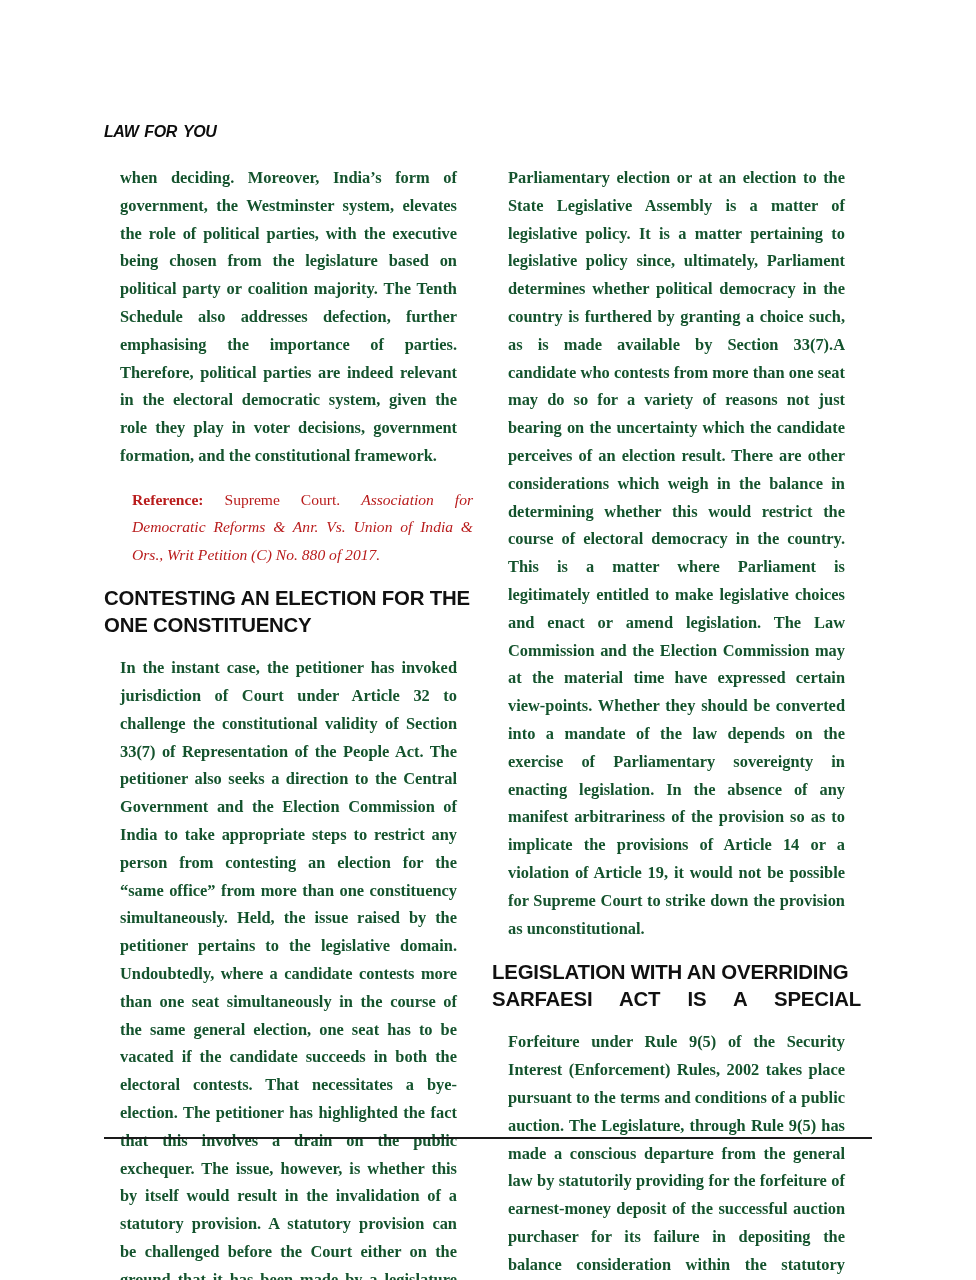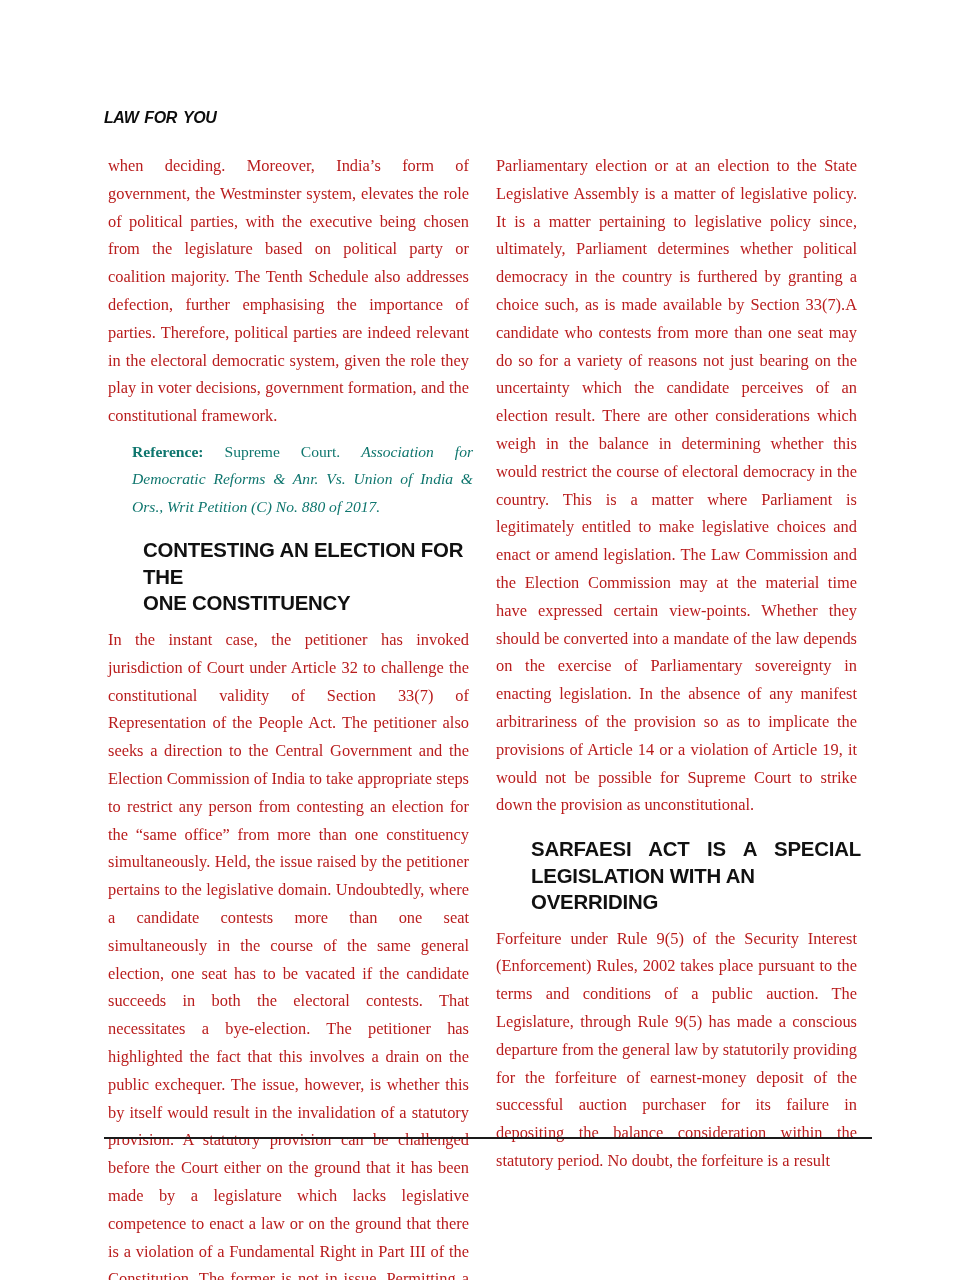--- a/index.html
+++ b/index.html
@@ -34,59 +34,61 @@
   .running-head-title {
     font-family: "Liberation Sans", sans-serif;
     font-style: italic;
     font-weight: bold;
     font-size: 23px;
     letter-spacing: -0.4px;
     color: #0d0d0d;
     line-height: 28px;
     font-variant: small-caps;
     text-transform: lowercase;
+    margin-top: 14px;
   }
   
 
   
   .columns {
     position: absolute;
     left: 104px;
     top: 148px;
     width: 768px;
     height: 985px;
   }
   .col {
     position: absolute;
     top: 0;
     width: 369px;
   }
   .col-left  { left: 0; }
   .col-right { left: 388px; }
 
   p.body {
-    margin: 4px;
+    margin: 16px;
     font-family: "Liberation Serif", serif;
     font-size: 16.4px;
     line-height: 27.8px;
     text-align: justify;
     text-justify: inter-word;
-    color: #b91c1c;
+    color: #14532d;
     hyphens: none;
+    font-weight: bold;
   }
 
   
   .reference {
     margin: 8px 0 2px 0;
     padding-left: 28px;
     font-family: "Liberation Serif", serif;
     font-size: 15.6px;
     line-height: 27.5px;
     text-align: justify;
-    color: #0f766e;
+    color: #b91c1c;
   }
   .reference .ref-label {
     font-weight: bold;
   }
   .reference .ref-court {
     font-style: normal;
   }
   .reference .ref-case {
     font-style: italic;
   }
@@ -97,21 +99,20 @@
     font-family: "Liberation Sans", sans-serif;
     font-weight: bold;
     font-size: 20.4px;
     line-height: 26.5px;
     color: #111111;
     letter-spacing: -0.2px;
     text-transform: uppercase;
   }
   h2.section-heading .hline {
     display: block;
-    margin-left: 39px;
   }
   h2.section-heading .hline.spread {
     display: block;
     text-align: justify;
     text-align-last: justify;
   }
 
   
   .footer-rule {
     position: absolute;
@@ -172,22 +173,22 @@
       <p class="body">In the instant case, the petitioner has invoked jurisdiction of Court under Article 32 to challenge the constitutional validity of Section 33(7) of Representation of the People Act. The petitioner also seeks a direction to the Central Government and the Election Commission of India to take appropriate steps to restrict any person from contesting an election for the “same office” from more than one constituency simultaneously. Held, the issue raised by the petitioner pertains to the legislative domain. Undoubtedly, where a candidate contests more than one seat simultaneously in the course of the same general election, one seat has to be vacated if the candidate succeeds in both the electoral contests. That necessitates a bye-election. The petitioner has highlighted the fact that this involves a drain on the public exchequer. The issue, however, is whether this by itself would result in the invalidation of a statutory provision. A statutory provision can be challenged before the Court either on the ground that it has been made by a legislature which lacks legislative competence to enact a law or on the ground that there is a violation of a Fundamental Right in Part III of the Constitution. The former is not in issue. Permitting a candidate to contest from more than one seat in a</p>
 
     </div>
 
     <div class="col col-right">
 
       <p class="body">Parliamentary election or at an election to the State Legislative Assembly is a matter of legislative policy. It is a matter pertaining to legislative policy since, ultimately, Parliament determines whether political democracy in the country is furthered by granting a choice such, as is made available by Section 33(7).A candidate who contests from more than one seat may do so for a variety of reasons not just bearing on the uncertainty which the candidate perceives of an election result. There are other considerations which weigh in the balance in determining whether this would restrict the course of electoral democracy in the country. This is a matter where Parliament is legitimately entitled to make legislative choices and enact or amend legislation. The Law Commission and the Election Commission may at the material time have expressed certain view-points. Whether they should be converted into a mandate of the law depends on the exercise of Parliamentary sovereignty in enacting legislation. In the absence of any manifest arbitrariness of the provision so as to implicate the provisions of Article 14 or a violation of Article 19, it would not be possible for Supreme Court to strike down the provision as unconstitutional.</p>
 
 
       <h2 class="section-heading">
+        <span class="hline">LEGISLATION WITH AN OVERRIDING</span>
         <span class="hline spread">SARFAESI ACT IS A SPECIAL</span>
-        <span class="hline">LEGISLATION WITH AN OVERRIDING</span>
       </h2>
 
       <p class="body">Forfeiture under Rule 9(5) of the Security Interest (Enforcement) Rules, 2002 takes place pursuant to the terms and conditions of a public auction. The Legislature, through Rule 9(5) has made a conscious departure from the general law by statutorily providing for the forfeiture of earnest-money deposit of the successful auction purchaser for its failure in depositing the balance consideration within the statutory period. No doubt, the forfeiture is a result</p>
 
     </div>
   </div>
 
   <div class="footer-rule"></div>
 
 </div>

